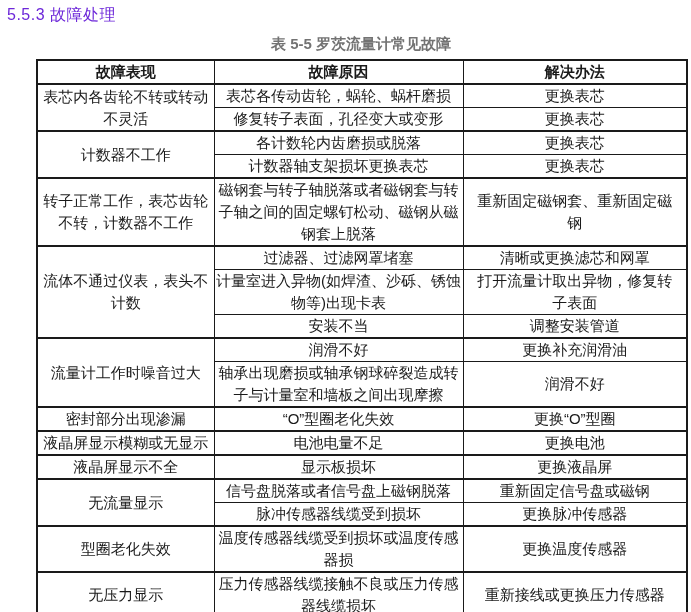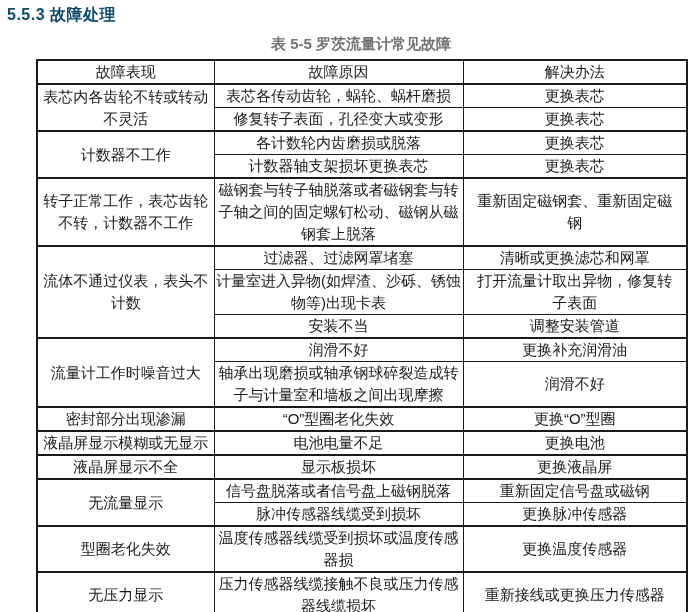--- a/index.html
+++ b/index.html
@@ -14,23 +14,23 @@
   }
   .page {
     position: relative;
     width: 691px;
     height: 612px;
     background: #ffffff;
   }
   .heading {
     margin: 5px 0 0 7px;
     font-size: 16px;
-    font-weight: bold;
+    font-weight: normal;
     letter-spacing: 0.5px;
-    color: #0c4a6e;
+    color: #6d28d9;
   }
   .table-caption {
     width: 650px;
     margin: 9px 0 5px 36px;
     text-align: center;
     font-size: 15px;
     font-weight: bold;
     color: #737373;
   }
   table.fault-table {
@@ -43,21 +43,21 @@
   .fault-table th, .fault-table td {
     border: 1px solid #1a1a1a;
     font-size: 15px;
     line-height: 22px;
     text-align: center;
     vertical-align: middle;
     padding: 0;
     overflow: hidden;
   }
   .fault-table thead th {
-    font-weight: normal;
+    font-weight: bold;
     border-bottom: 2px solid #1a1a1a;
     height: 22px;
   }
   .fault-table tr.group-start td {
     border-top: 2px solid #1a1a1a;
   }
   .fault-table td.symptom { padding: 0 2px; }
   .fault-table td.cause   { padding: 0 0; }
   .fault-table td.solution{ padding: 0 12px; }
 </style>

